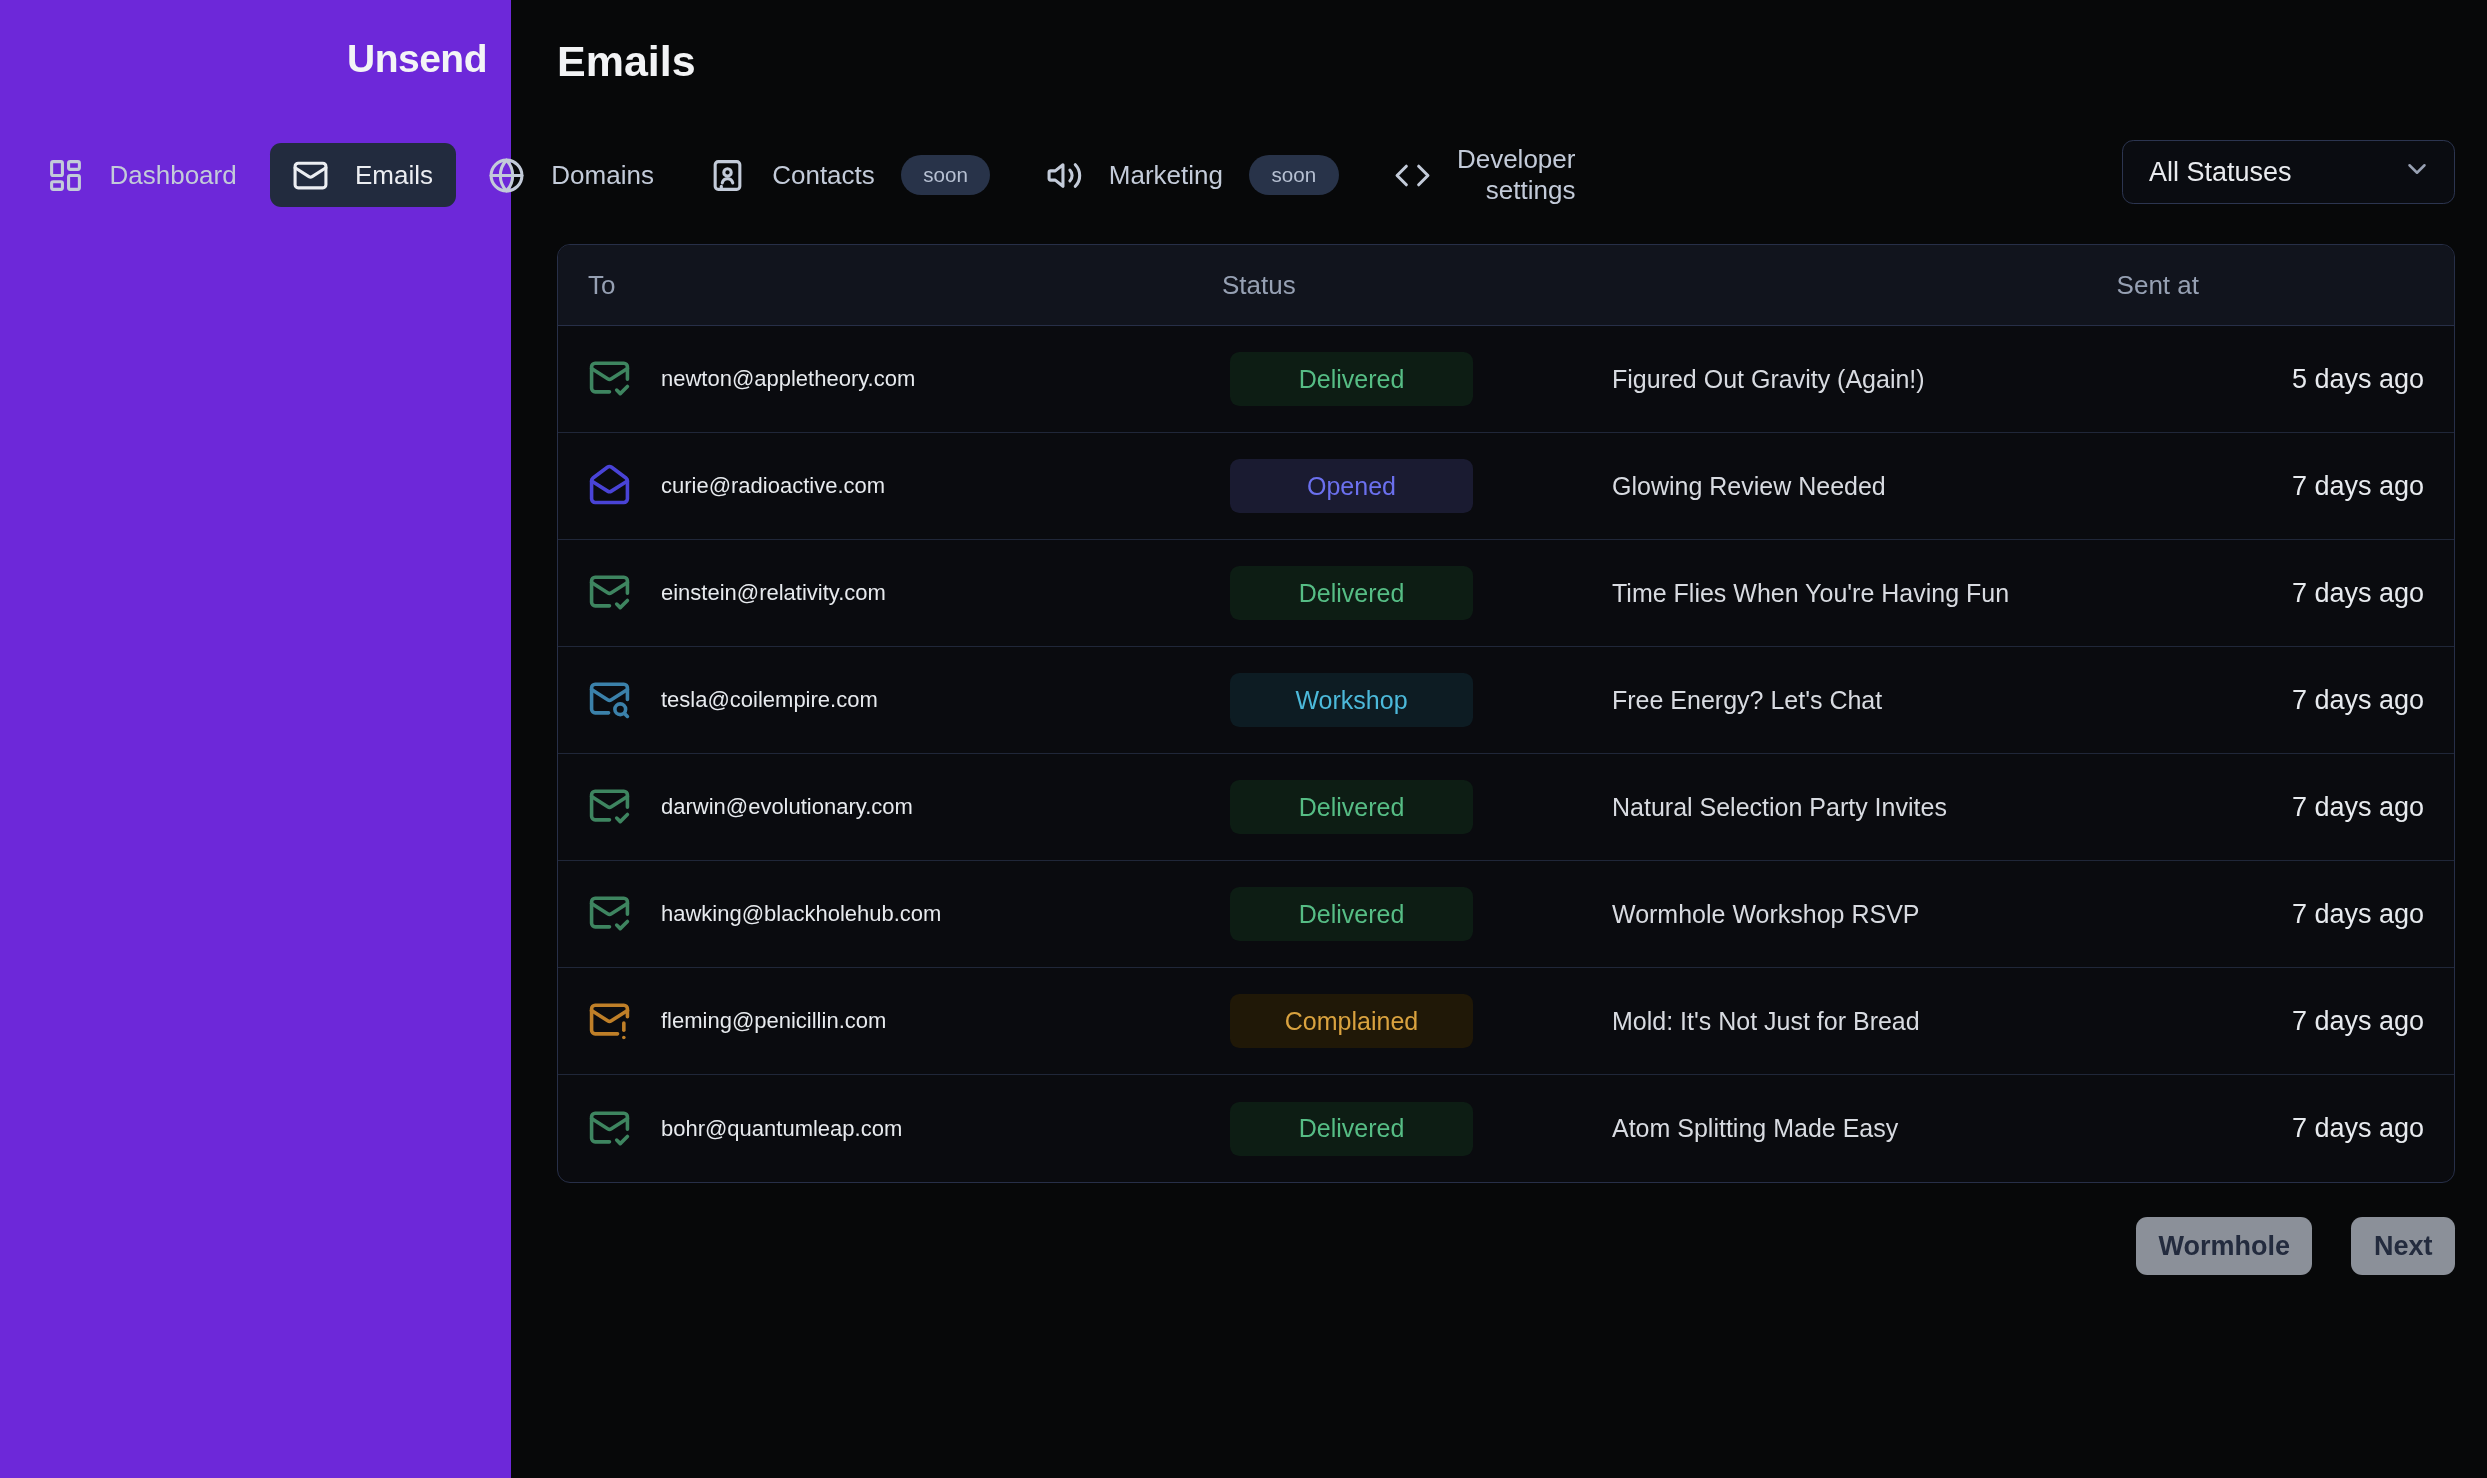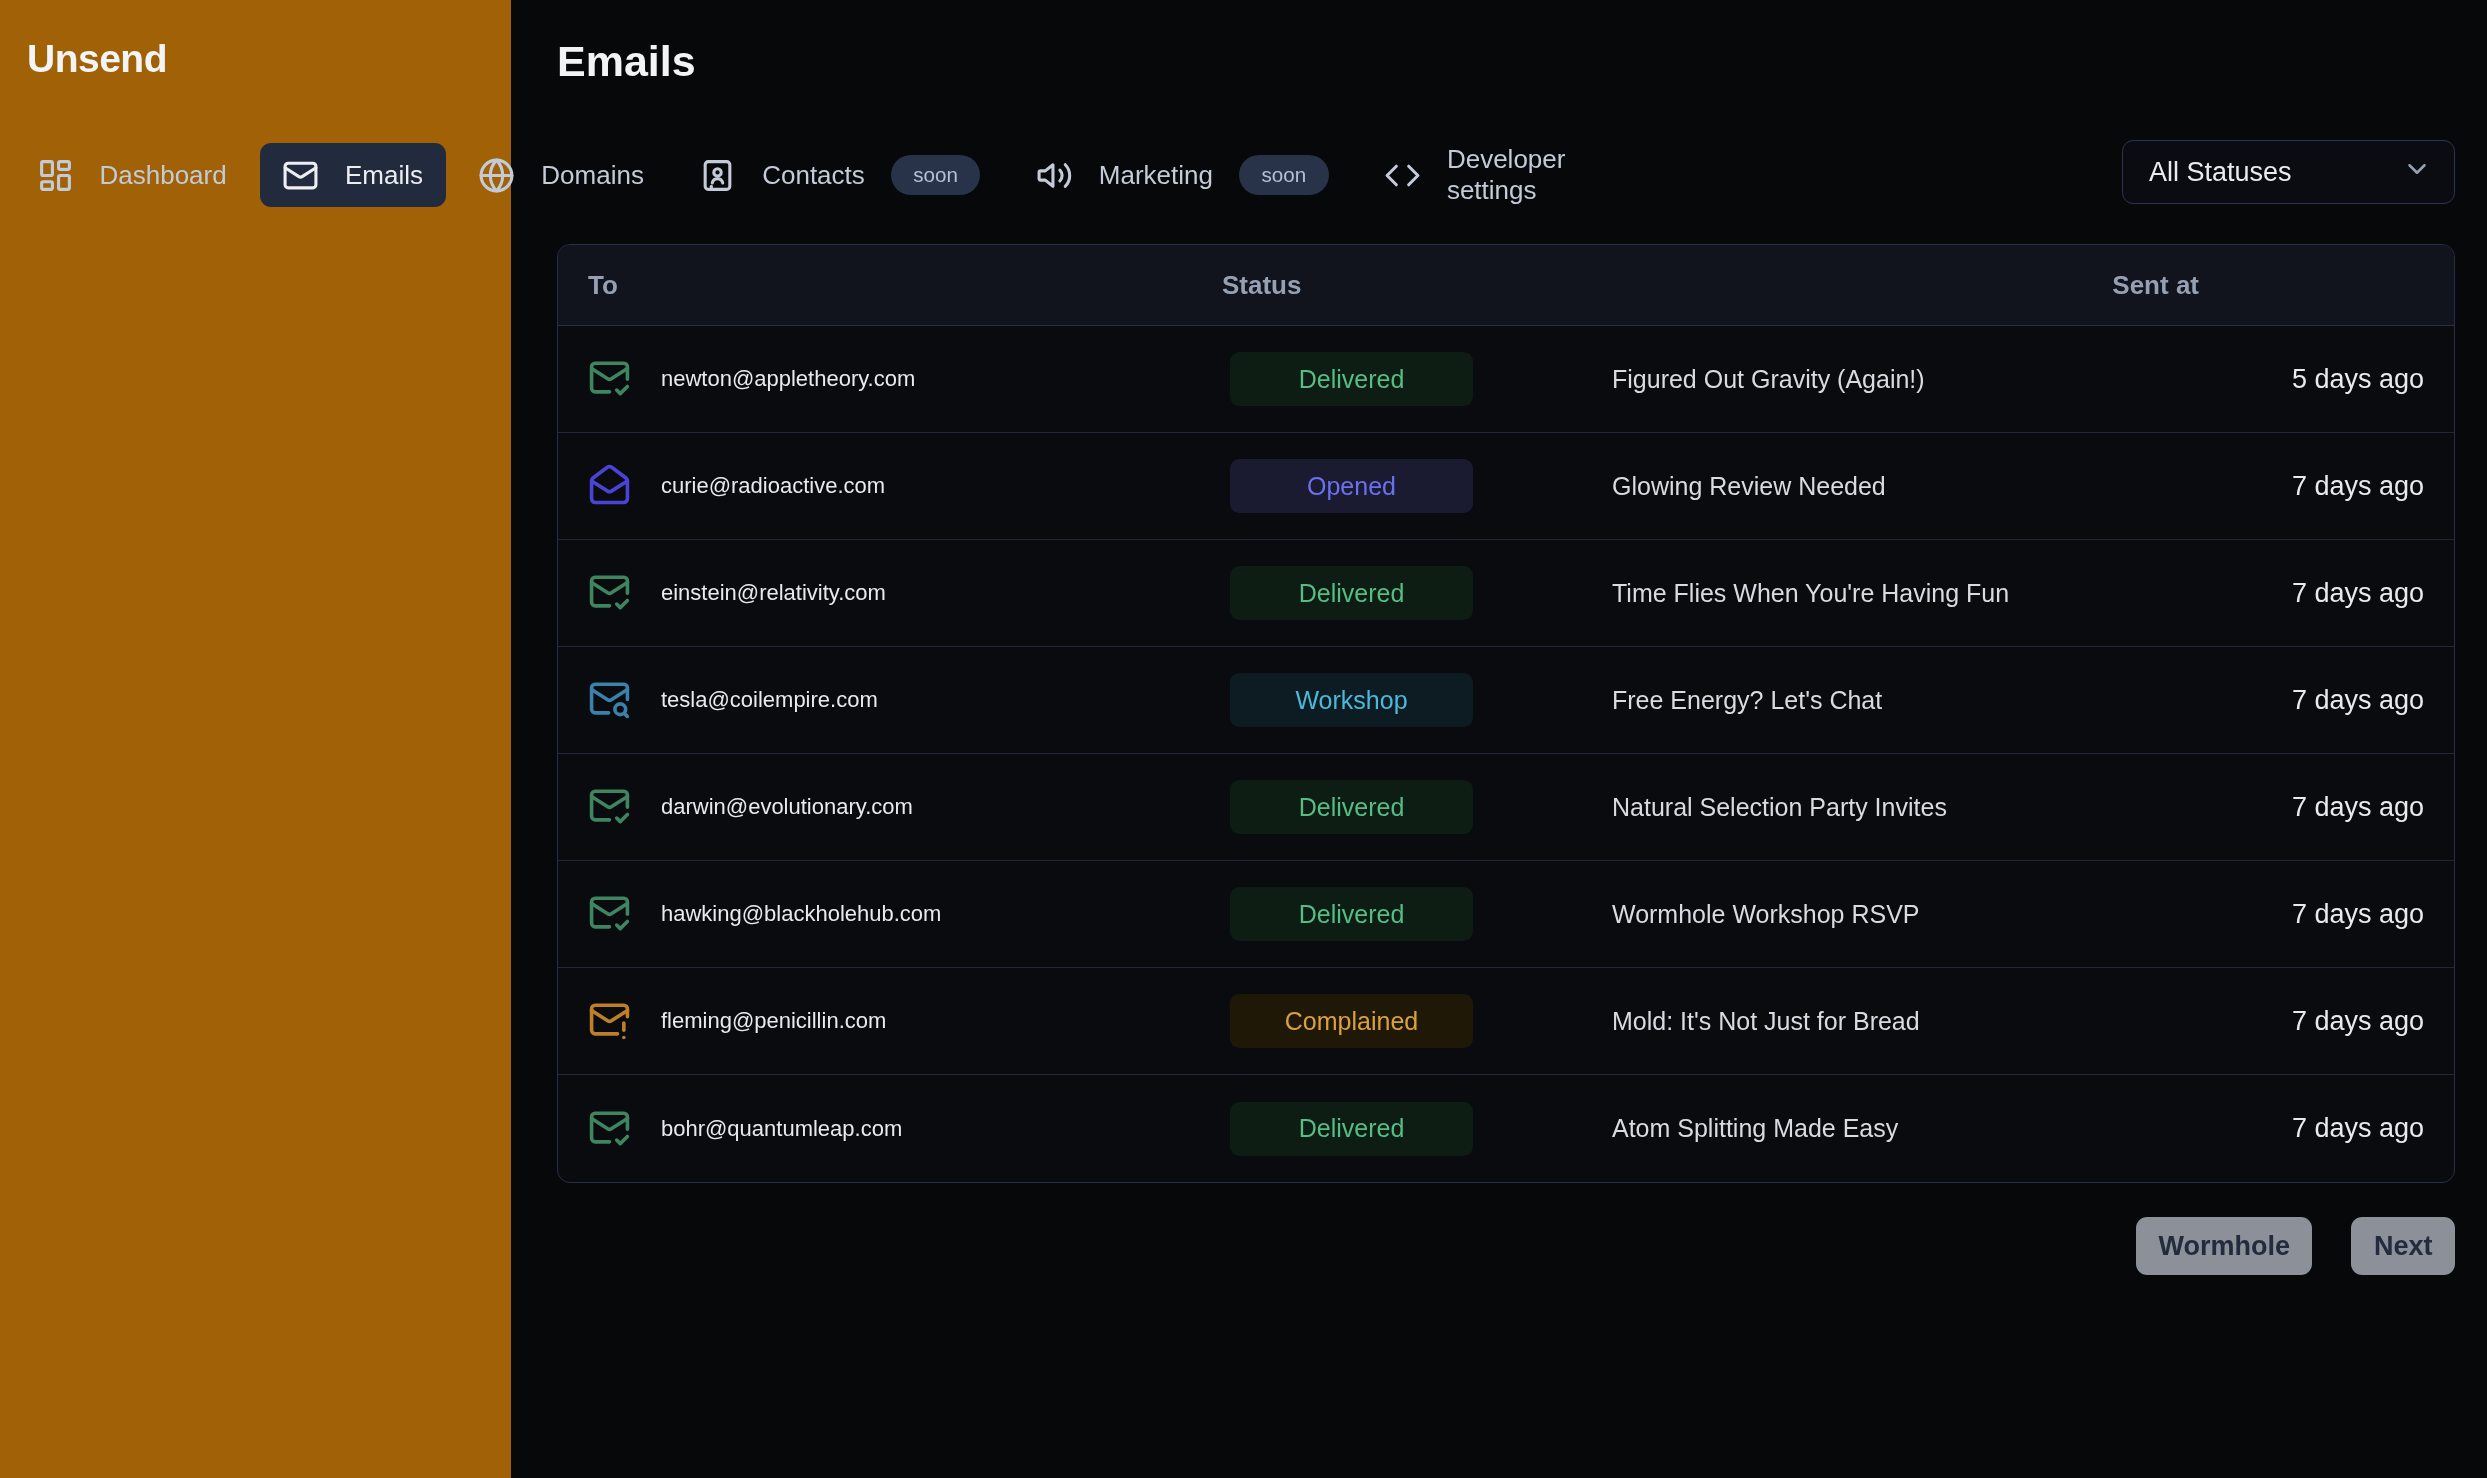--- a/index.html
+++ b/index.html
@@ -8,23 +8,24 @@
     overflow: hidden;
     background: #070809;
     font-family: "Liberation Sans", sans-serif;
     -webkit-font-smoothing: antialiased;
   }
   .app { display: flex; width: 2487px; height: 1478px; }
 
   
   .sidebar {
     width: 511px; height: 100%;
-    background: #a16207;
-    padding: 37px 14px;
+    background: #6d28d9;
+    padding: 37px 24px;
     flex-shrink: 0;
+    text-align: right;
   }
   .logo {
     font-size: 39px; font-weight: 700; color: #f3f4f6;
     padding-left: 13px; letter-spacing: -0.5px;
   }
   .nav { margin-top: 62px; display: flex; flex-direction: row; gap: 10.3px; }
   .nav-item {
     height: 64px; border-radius: 11.2px;
     display: flex; align-items: center;
     padding: 0 22.5px; gap: 26px;
@@ -62,21 +63,21 @@
     margin-top: 40px;
     border: 1.9px solid #272f48; border-radius: 13px;
     background: #0a0b0f;
     overflow: hidden;
   }
   .thead {
     height: 81px; background: #11141d;
     display: grid; grid-template-columns: 634px 390px 1fr 225px;
     align-items: center; padding: 0 30px;
     border-bottom: 1.9px solid #272f48;
-    color: #96a0b3; font-size: 26px; font-weight: 700;
+    color: #96a0b3; font-size: 26px; font-weight: 400;
   }
   .th-right { text-align: right; }
   .trow {
     height: 107px;
     display: grid; grid-template-columns: 634px 390px 1fr 225px;
     align-items: center; padding: 0 30px;
     border-bottom: 1.9px solid #202739;
     cursor: pointer;
   }
   .trow:last-child { border-bottom: none; }

